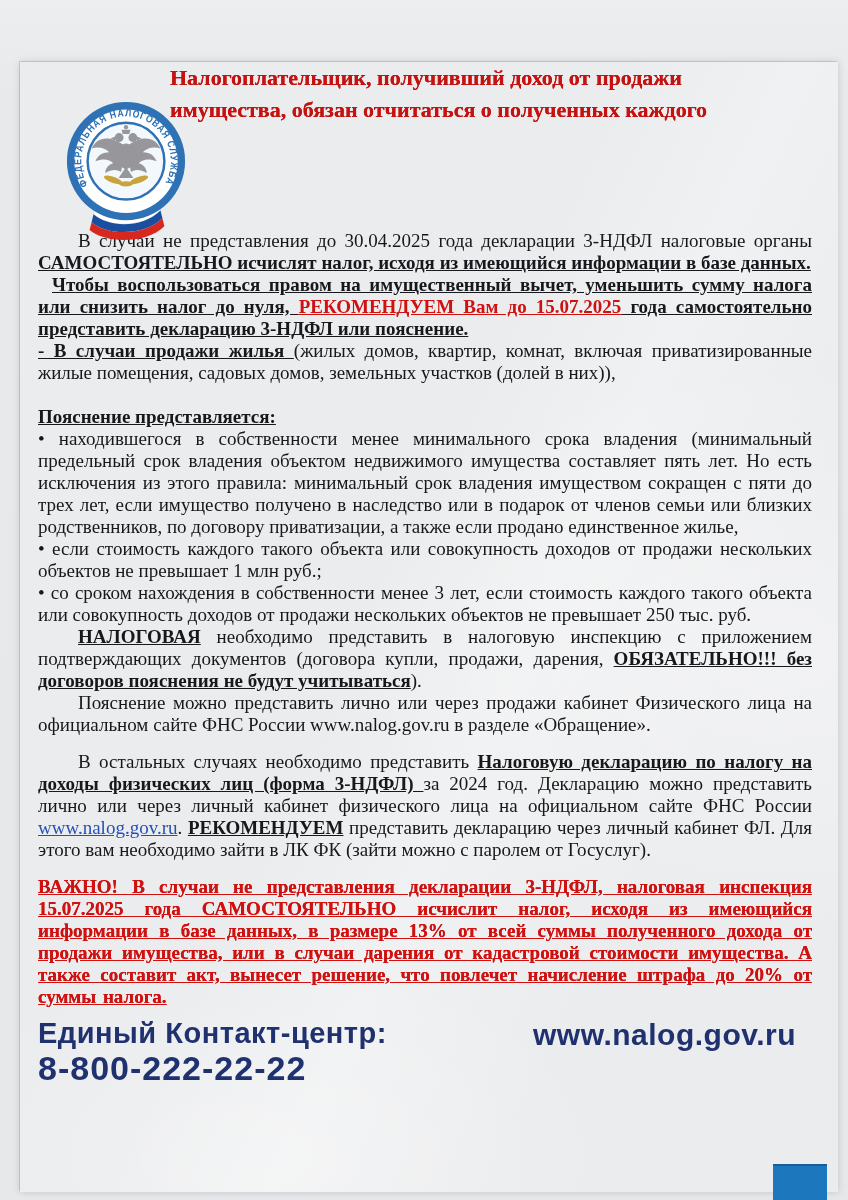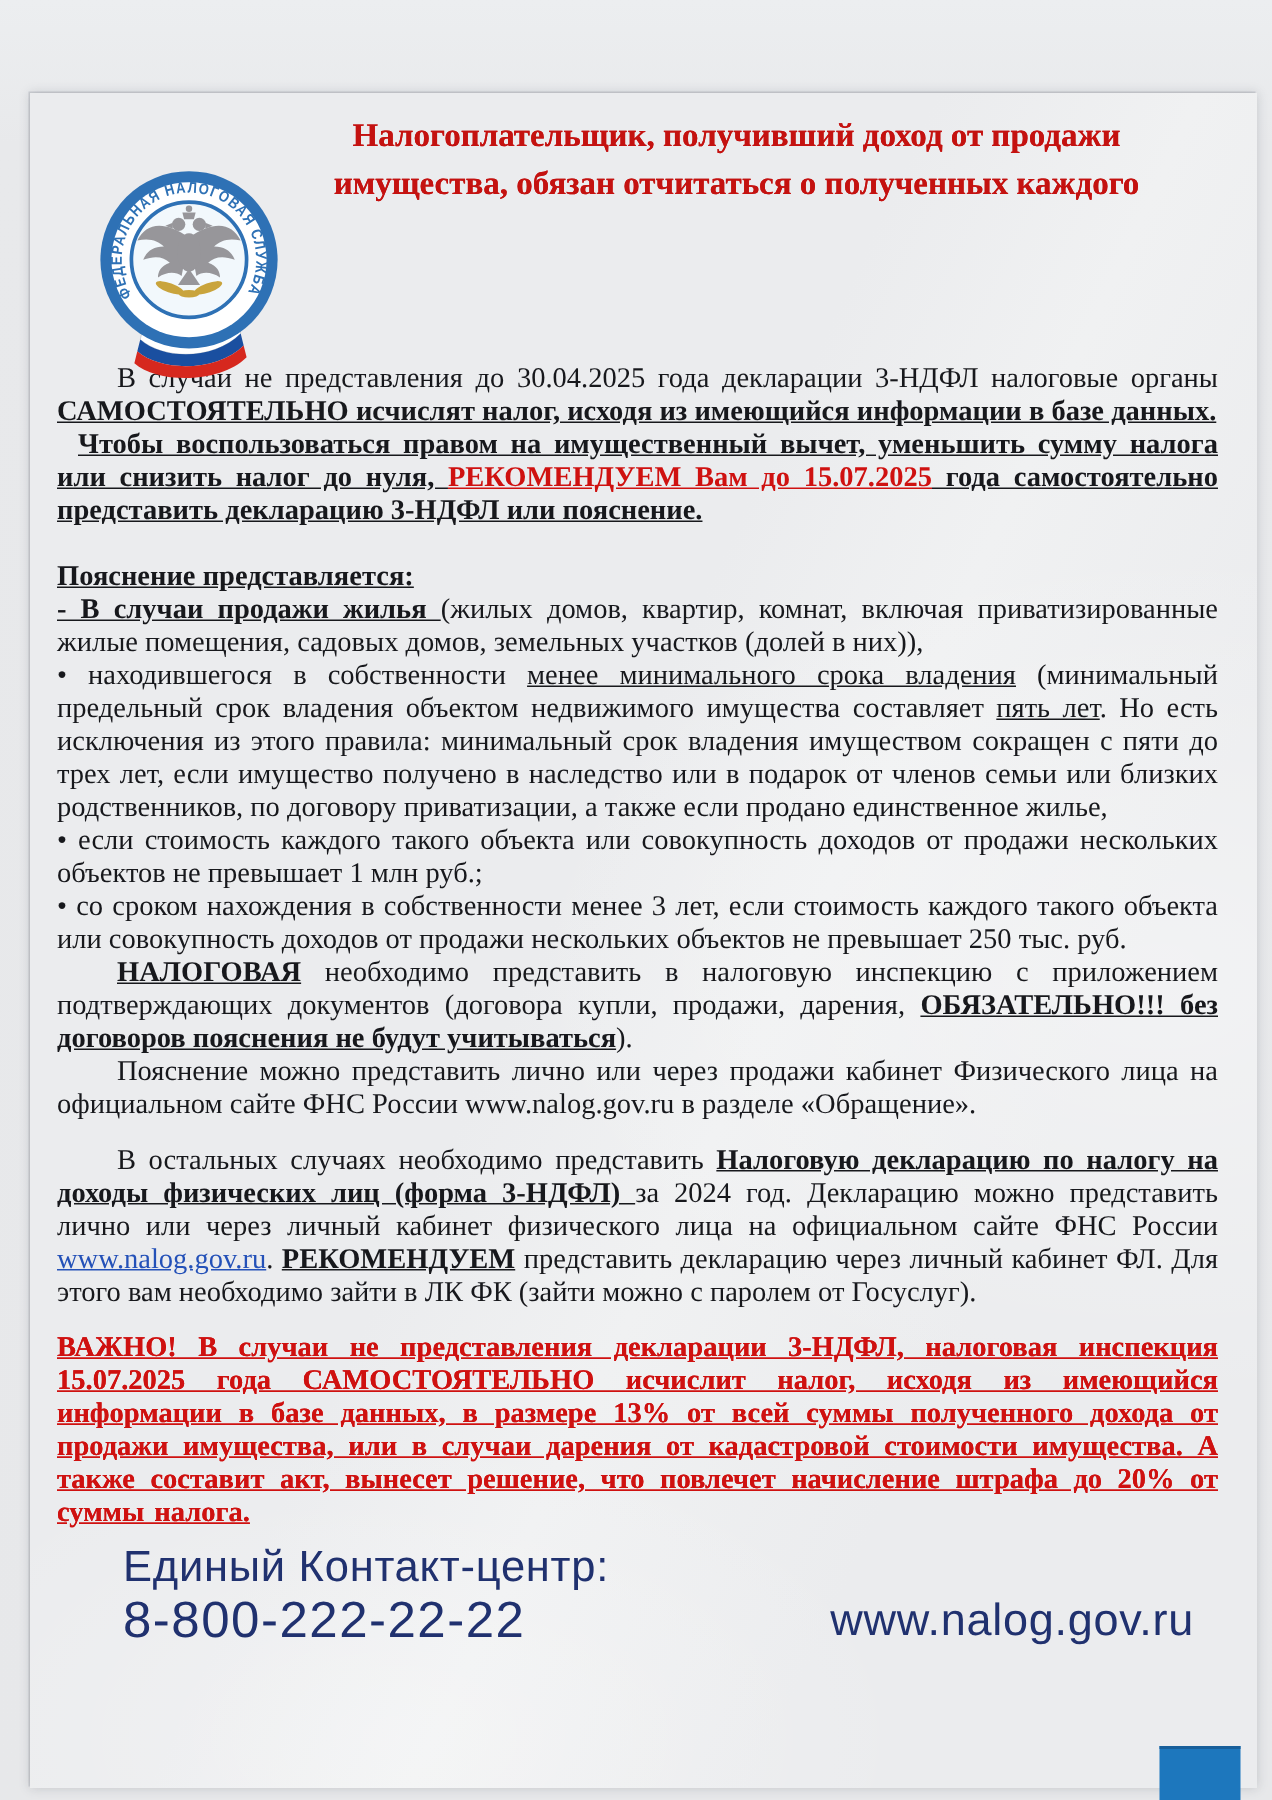--- a/index.html
+++ b/index.html
@@ -24,49 +24,49 @@
 
   
   .header { position:relative; height:168px; }
   .logo { position:absolute; left:24px; top:36px; width:128px; height:150px; }
   .dept {
     margin-left:222px; padding-top:22px;
     font-family:"Liberation Sans","DejaVu Sans",sans-serif;
     font-size:20.5px; line-height:27px; color:#3e87bc;
   }
   .title {
-    margin-left:132px; margin-top:12px; text-align:center;
+    margin-left:132px; margin-top:0; text-align:left;
     font-weight:bold; font-size:22px; line-height:32px; color:#c41210;
     text-shadow:0 0 .4px #c41210;
   }
 
   
   .docbody { }
   .para {
     font-size:19px; line-height:22px; color:#17181c;
     text-align:justify;
   }
   .para .b    { font-weight:bold;text-decoration:underline; }
-  .para .u    { text-decoration:underline; }
+  .para .u    { }
   .para .bu   { font-weight:bold; text-decoration:underline; }
   .para .red  { color:#cf1110; }
   .para .redu { color:#cf1110; text-decoration:underline;margin-top:20px; }
   .para .link { color:#2451b8; text-decoration:underline; cursor:pointer; }
   .indent-lg { text-indent:40px; }
   .indent-sm { text-indent:14px; }
   .gap-lg { margin-top:22px; }
   .gap-md { margin-top:15px; }
   .redblock { color:#cf1110; font-weight:bold; text-shadow:0 0 .4px #cf1110; word-spacing:2px; }
 
   
   .footer {
-    display:flex; justify-content:space-between; align-items:flex-end;
+    display:flex; justify-content:space-between; align-items:flex-start;
     margin-top:8px;
     font-family:"Liberation Sans","DejaVu Sans",sans-serif;
-    font-weight:normal; color:#20316f;margin-left:44px;
+    font-weight:bold; color:#20316f;
   }
   .contact-label { font-size:29px; line-height:34px; letter-spacing:.5px; }
   .contact-phone { font-size:34px; line-height:37px; letter-spacing:1px; }
   .site { font-size:30px; line-height:37px; margin-right:16px; letter-spacing:.5px; }
 
   .corner-accent {
     position:absolute; left:773px; top:1164px; width:54px; height:36px;
     background:#1d77bd; border-top:2px solid #185f9a;
   }
 </style>
@@ -119,22 +119,22 @@
 
         <div class="title">
           <div>Налогоплательщик, получивший доход от продажи</div>
           <div>имущества, обязан отчитаться о полученных каждого</div>
         </div>
       </div>
 
       <div class="docbody">
           <p class="para indent-lg"><span>В случаи не представления до 30.04.2025 года декларации 3-НДФЛ налоговые органы </span><span class="b">САМОСТОЯТЕЛЬНО  исчислят налог, исходя из имеющийся информации в базе данных.</span></p>
           <p class="para indent-sm"><span class="b">Чтобы воспользоваться правом на имущественный вычет, уменьшить сумму налога или снизить налог до нуля, </span><span class="b redu">РЕКОМЕНДУЕМ Вам до  15.07.2025</span><span class="b"> года самостоятельно представить декларацию 3-НДФЛ или пояснение.</span></p>
+          <p class="para"><span class="b">- В случаи продажи жилья </span><span>(жилых домов, квартир, комнат, включая приватизированные жилые помещения, садовых домов, земельных участков (долей в них)),</span></p>
           <p class="para gap-lg"><span class="bu">Пояснение представляется:</span></p>
-          <p class="para"><span class="b">- В случаи продажи жилья </span><span>(жилых домов, квартир, комнат, включая приватизированные жилые помещения, садовых домов, земельных участков (долей в них)),</span></p>
           <p class="para"><span>•  находившегося в собственности </span><span class="u">менее минимального срока владения</span><span> (минимальный предельный срок владения объектом недвижимого имущества составляет </span><span class="u">пять лет</span><span>. Но есть исключения из этого правила: минимальный срок владения имуществом сокращен с пяти до трех лет, если имущество получено в наследство или в подарок от членов семьи или близких родственников, по договору приватизации, а также если продано единственное жилье,</span></p>
           <p class="para"><span>• если стоимость каждого такого объекта или совокупность доходов от продажи нескольких объектов не превышает 1 млн руб.;</span></p>
           <p class="para"><span>• со сроком нахождения в собственности менее 3 лет, если стоимость каждого такого объекта или совокупность доходов от продажи нескольких объектов не превышает 250 тыс. руб.</span></p>
           <p class="para indent-lg"><span class="b">НАЛОГОВАЯ</span><span> необходимо представить в налоговую инспекцию с приложением подтверждающих документов (договора купли, продажи, дарения,  </span><span class="b">ОБЯЗАТЕЛЬНО!!!  без договоров пояснения не будут учитываться</span><span>).</span></p>
           <p class="para indent-lg"><span>Пояснение можно представить лично или через продажи кабинет Физического лица на официальном сайте ФНС России www.nalog.gov.ru в разделе «Обращение».</span></p>
           <p class="para indent-lg gap-md"><span>В остальных случаях необходимо представить </span><span class="bu">Налоговую декларацию по налогу на доходы физических лиц (форма 3-НДФЛ) </span><span>за 2024 год. Декларацию можно представить лично или через личный кабинет физического лица на официальном сайте ФНС России </span><span class="link">www.nalog.gov.ru</span><span>.  </span><span class="bu">РЕКОМЕНДУЕМ</span><span> представить декларацию через личный кабинет ФЛ. Для этого вам необходимо зайти в ЛК ФК (зайти можно с паролем от Госуслуг).</span></p>
           <p class="para redblock gap-md"><span class="b redu">ВАЖНО!</span><span class="b red"> В случаи не представления декларации 3-НДФЛ, налоговая инспекция 15.07.2025 года САМОСТОЯТЕЛЬНО  исчислит налог, исходя из имеющийся информации в базе данных, в размере 13% от всей суммы полученного дохода от продажи имущества, или в случаи дарения от кадастровой стоимости имущества. А также составит акт, вынесет решение, что повлечет начисление штрафа до 20% от суммы налога.</span></p>
         </div>
 
       <div class="footer">

